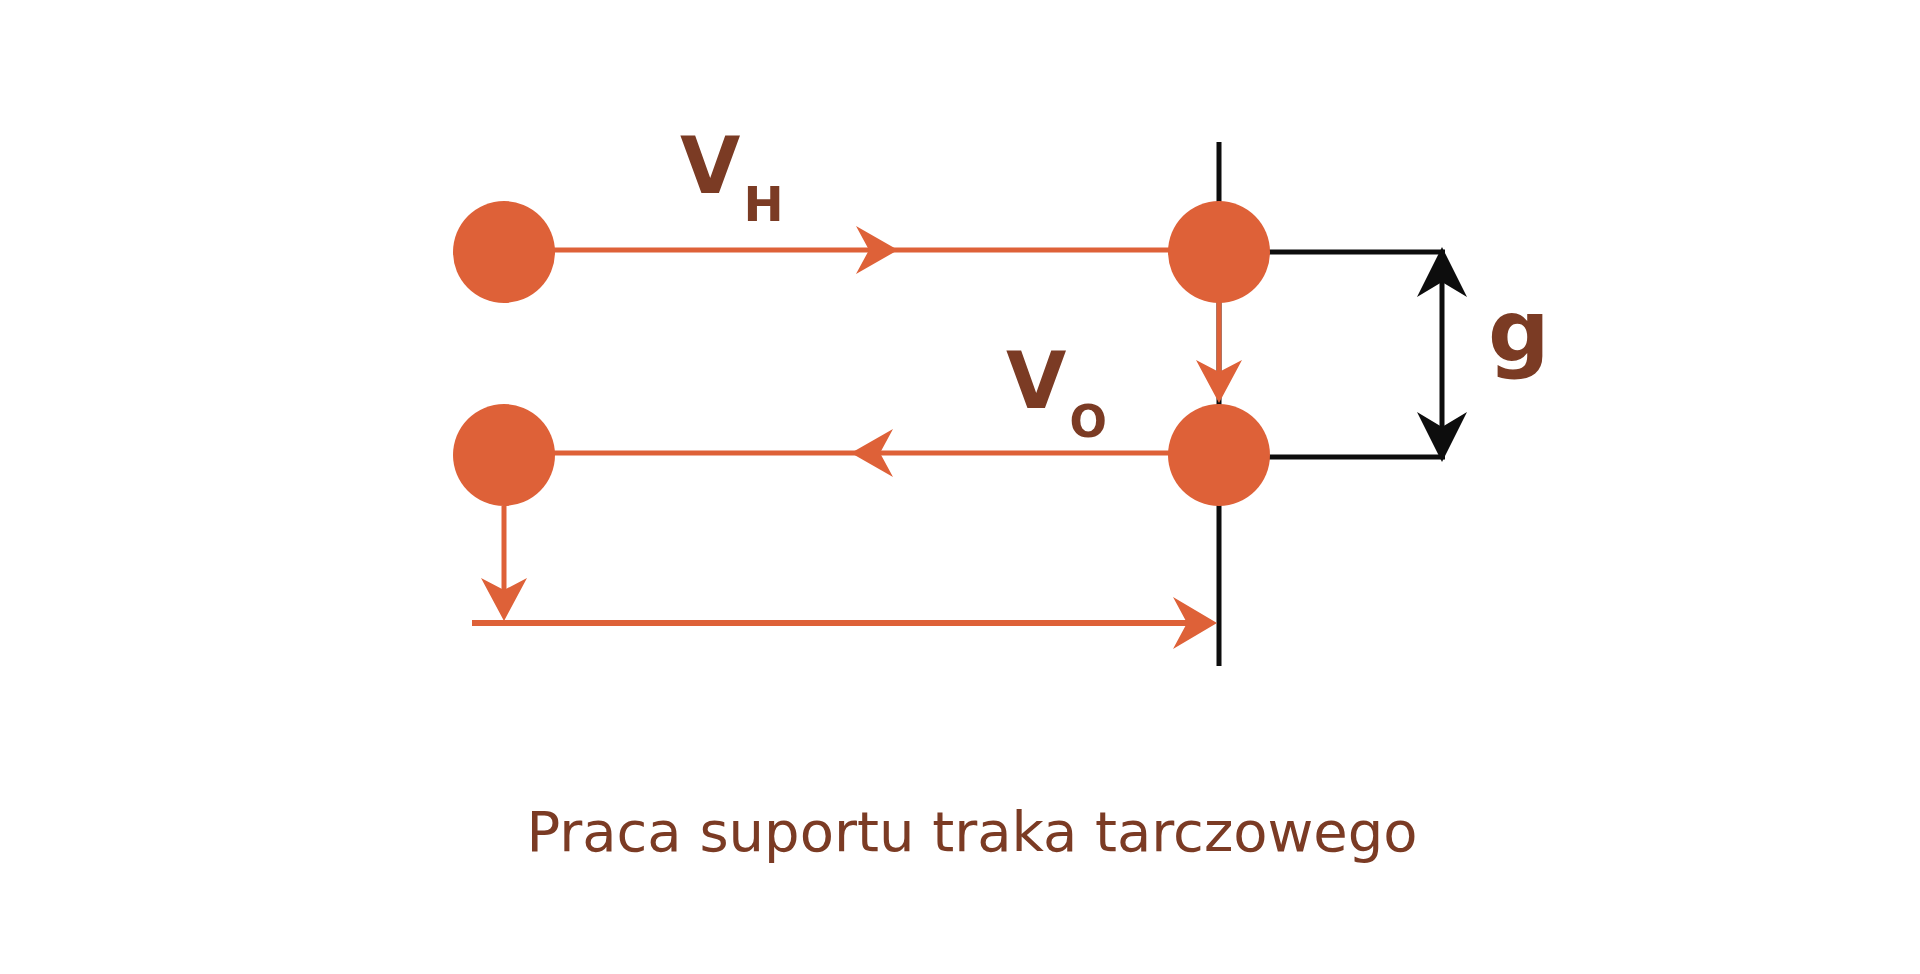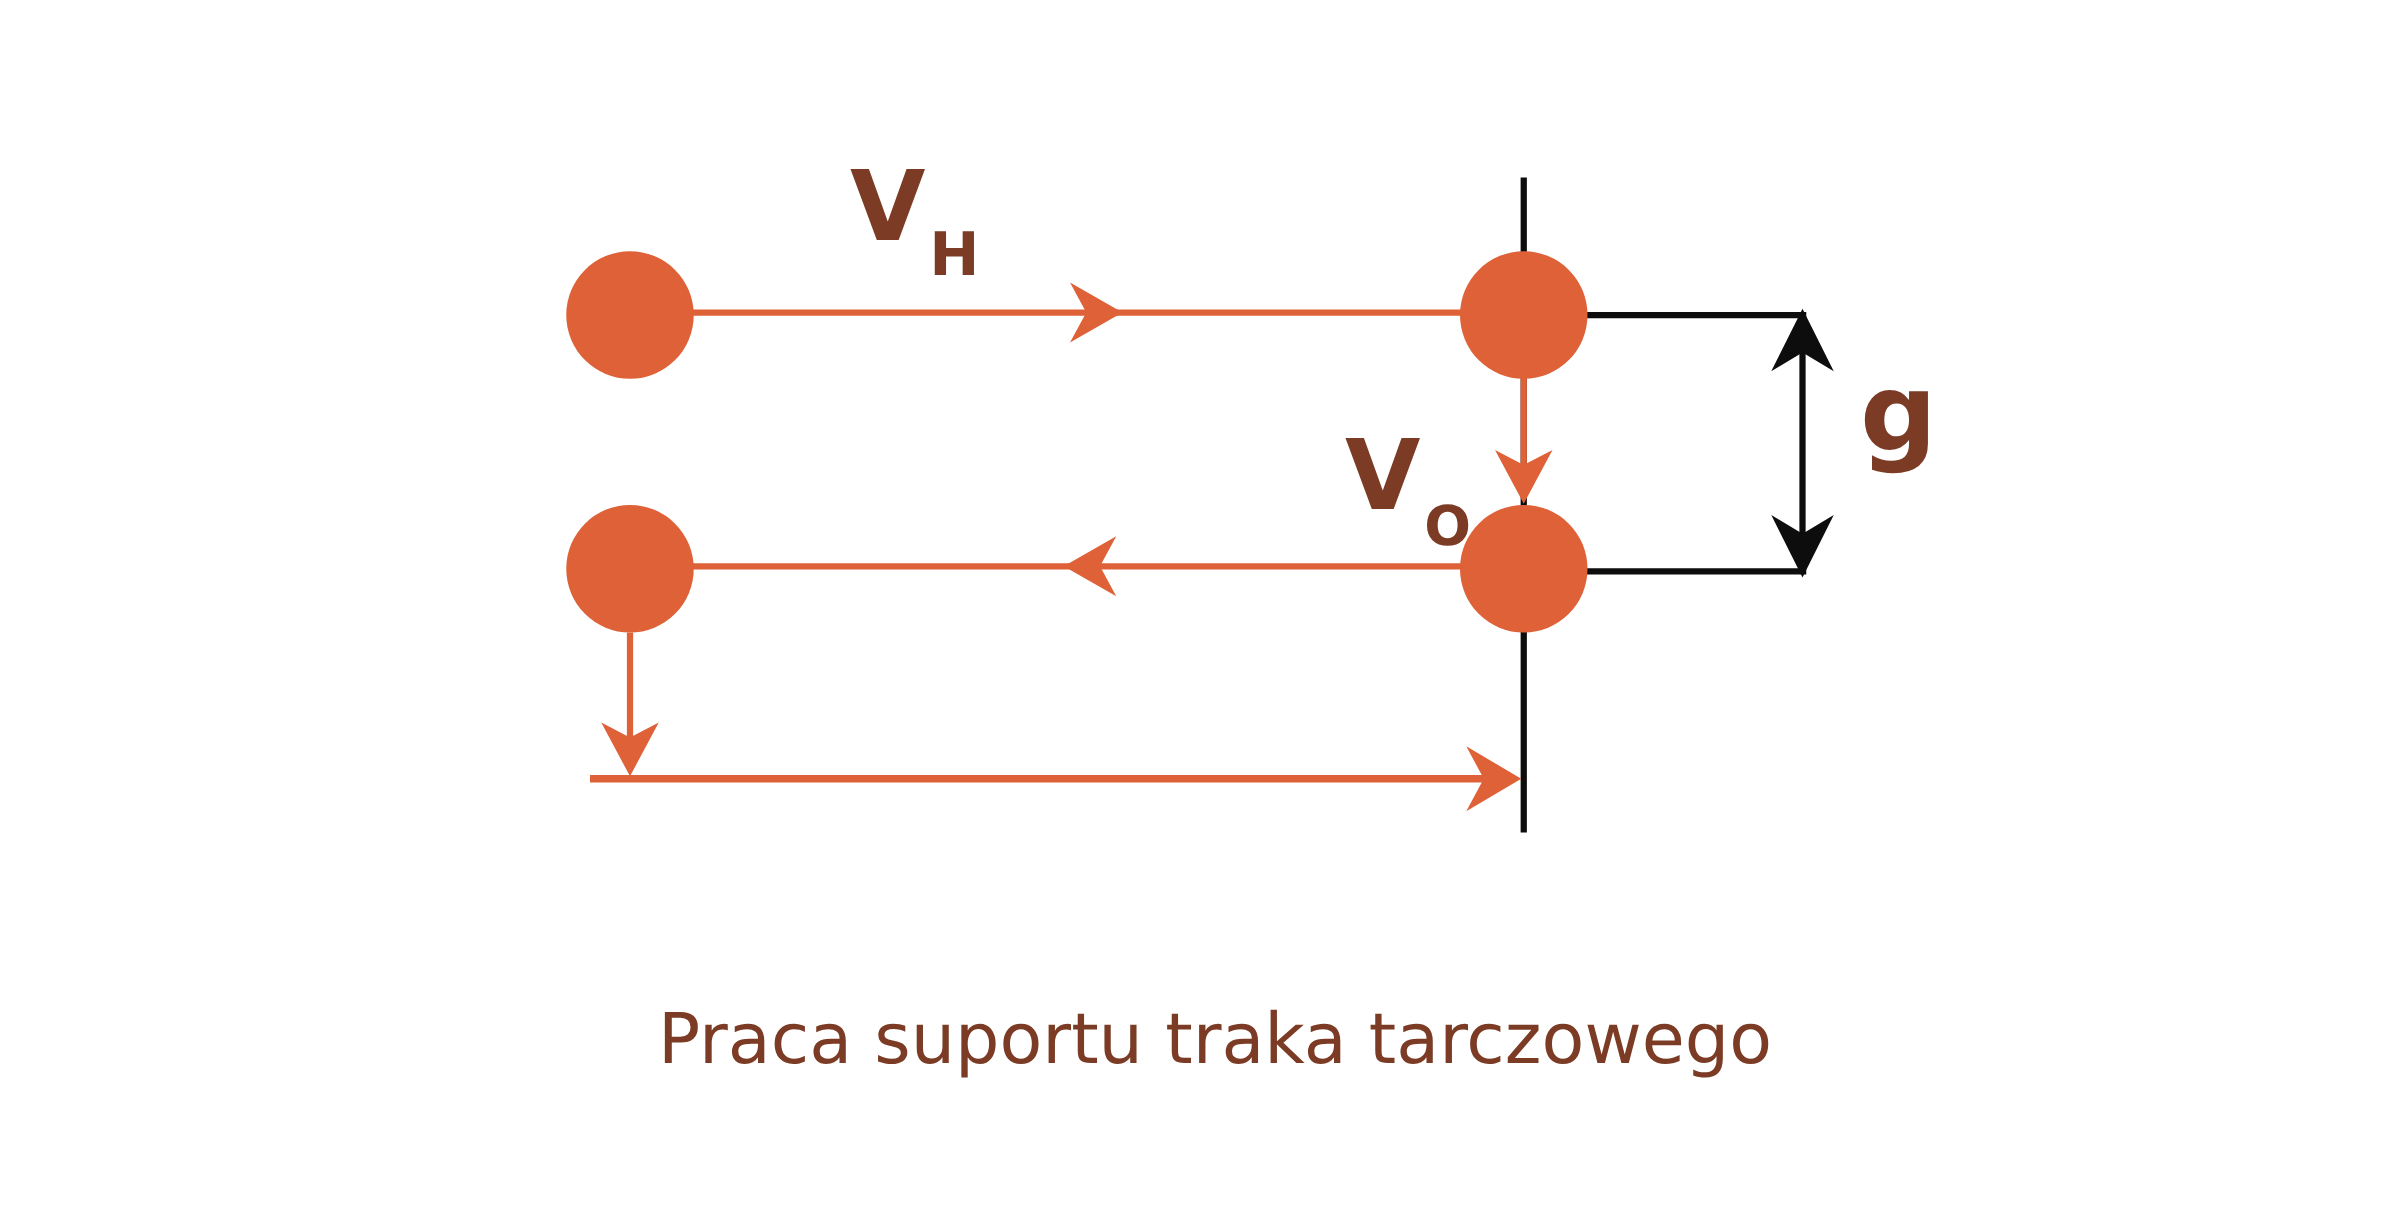--- a/index.html
+++ b/index.html
@@ -23,21 +23,21 @@
   .f-orange{fill:var(--orange);stroke:none;}
   .f-black{fill:var(--black);stroke:none;}
   .label{
     position:absolute;
     color:var(--brown);
     font-weight:700;
     line-height:1;
     white-space:nowrap;
   }
   .label-vh{left:680px;top:127px;font-size:78px;}
-  .label-vo{left:1076px;top:342px;font-size:78px;}
+  .label-vo{left:1006px;top:342px;font-size:78px;}
   .label-g{left:1488px;top:288px;font-size:86px;}
   .sub{
     font-size:48px;
     position:relative;
     top:28px;
     margin-left:3px;
   }
   .label-vo .sub{font-size:44px;top:29px;}
   .caption{
     position:absolute;

